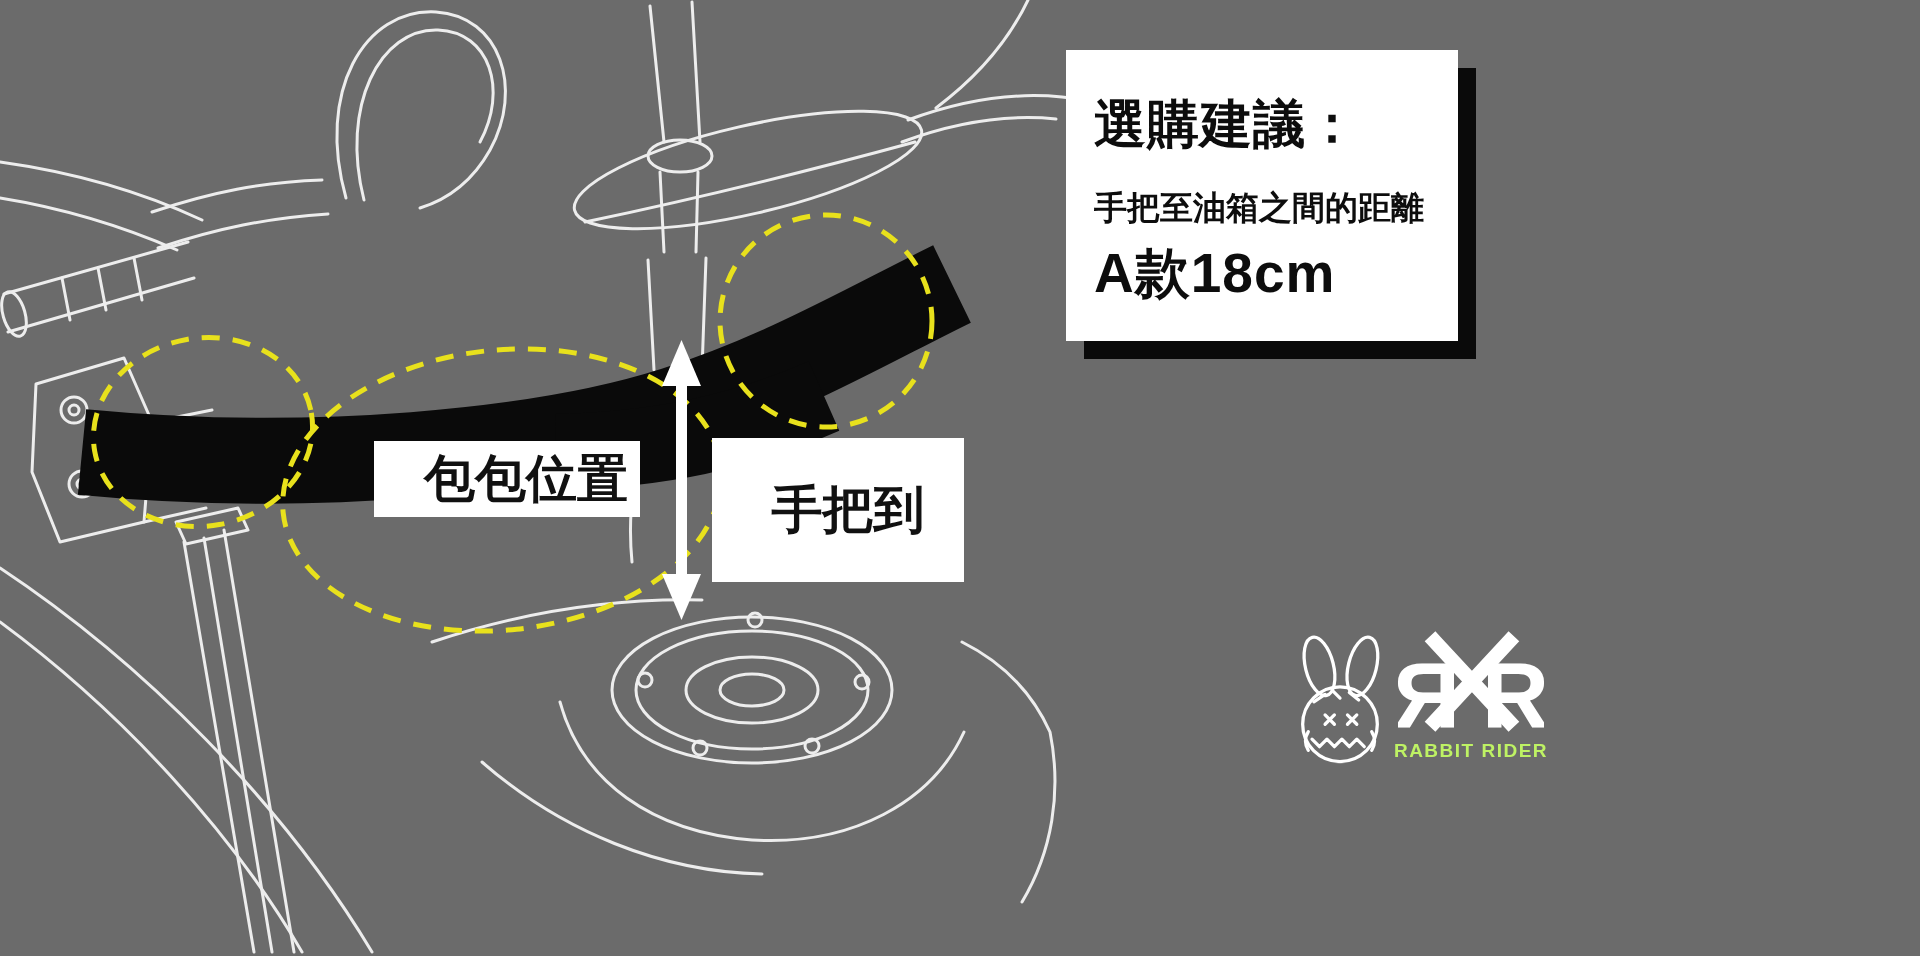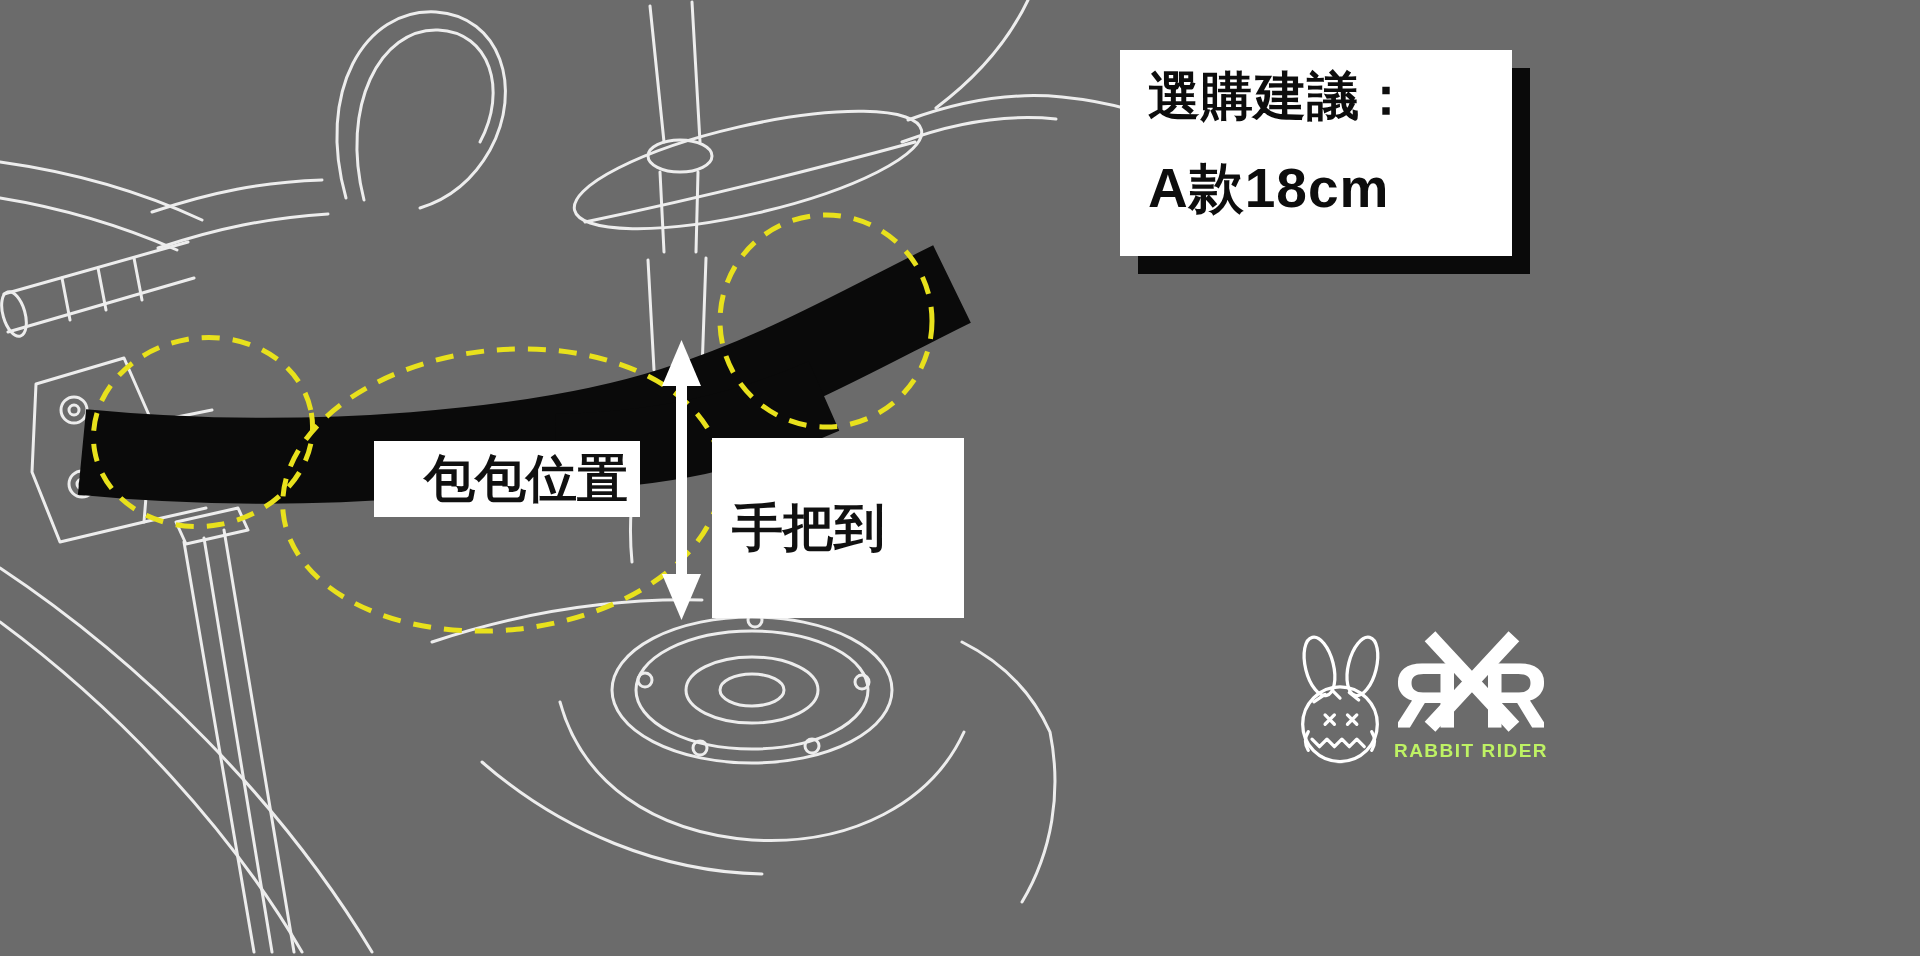--- a/index.html
+++ b/index.html
@@ -10,30 +10,30 @@
     font-family:"Liberation Sans","DejaVu Sans",sans-serif;
   }
   .art { position:absolute; inset:0; width:1920px; height:956px; }
 
   .white-label {
     position:absolute; background:#ffffff; color:#111;
     font-weight:800; display:flex; align-items:center; justify-content:center;
   }
   .bag-label { left:374px; top:441px; width:266px; height:76px; font-size:51px;padding-left:38px; }
   .handle-label {
-    left:712px; top:438px; width:252px; height:180px;
-    flex-direction:column; align-items:flex-start; justify-content:center;
+    left:712px; top:438px; width:252px; height:144px;
+    flex-direction:column; align-items:center; justify-content:center;
     padding-left:20px; font-size:51px; line-height:1.42;
   }
 
   .info-panel {
-    position:absolute; left:1120px; top:50px; width:392px;
+    position:absolute; left:1066px; top:50px; width:392px;
     background:#ffffff; color:#0d0d0d;
     box-shadow:18px 18px 0 #0a0a0a;
-    padding:12px 26px 30px 28px;
+    padding:40px 26px 30px 28px;
   }
   .panel-title { font-size:52px; font-weight:800; margin-bottom:20px; letter-spacing:1px; }
   .panel-line  { font-size:33px; font-weight:600; line-height:1.72; }
   .panel-option { font-size:55px; font-weight:800; letter-spacing:1px; }
 
   .rabbit { position:absolute; left:1284px; top:634px; width:112px; height:132px; }
   .rrlogo { position:absolute; left:1398px; top:628px; width:146px; height:109px; }
   .rrlogo text, .brand-name { font-family:"Liberation Sans","DejaVu Sans",sans-serif; }
   .brand-name {
     position:absolute; left:1390px; top:740px; width:162px;
@@ -124,20 +124,21 @@
   <div class="white-label bag-label">
     <span>包包位置</span>
   </div>
 
   <div class="white-label handle-label">
     <div>手把到</div>
   </div>
 
   <div class="info-panel">
     <div class="panel-title">選購建議：</div>
+    <div class="panel-line">手把至油箱之間的距離</div>
     <div class="panel-option">A款18cm</div>
   </div>
 
   <svg class="rabbit" viewBox="0 0 120 140">
     <g stroke="#ffffff" stroke-width="3.5" fill="none" stroke-linecap="round" stroke-linejoin="round">
       <ellipse cx="38" cy="34" rx="15" ry="32" transform="rotate(-14 38 34)"></ellipse>
       <ellipse cx="84" cy="34" rx="15" ry="32" transform="rotate(14 84 34)"></ellipse>
       <circle cx="60" cy="96" r="40"></circle>
       <path d="M 32 72 L 44 64 M 52 60 L 60 68 M 70 62 L 80 70"></path>
       <path d="M 44 86 L 54 96 M 54 86 L 44 96"></path>

